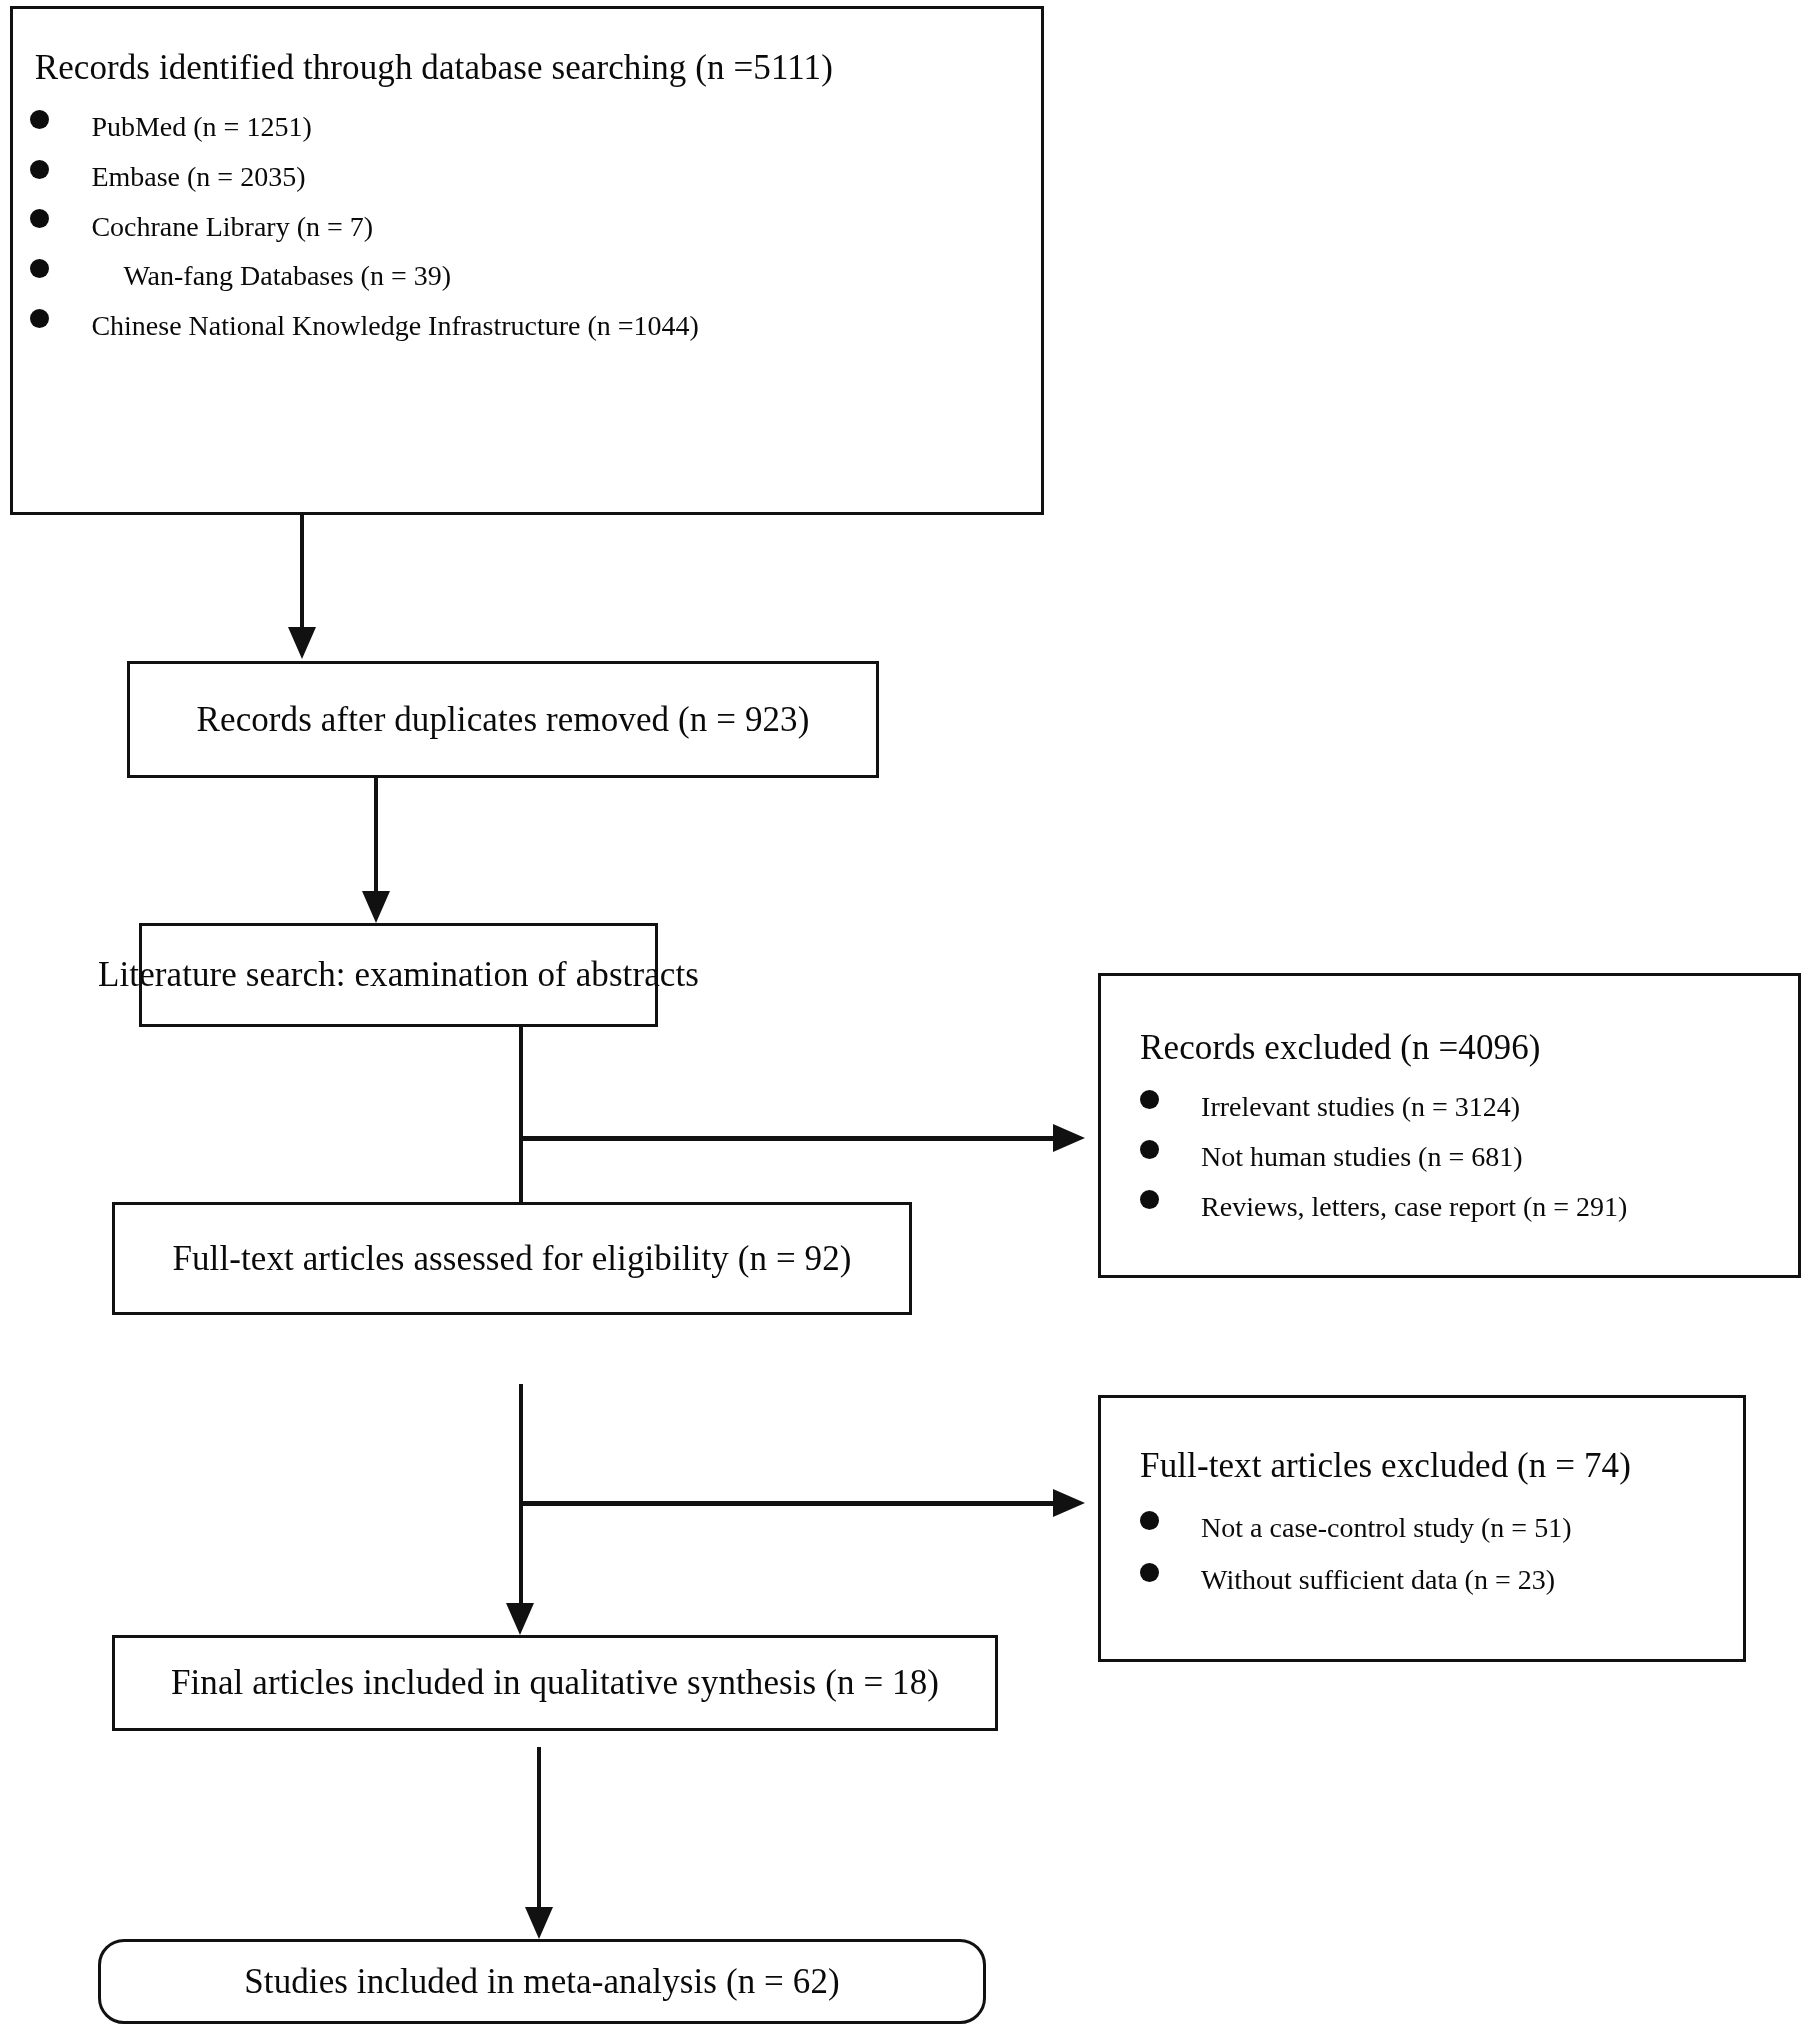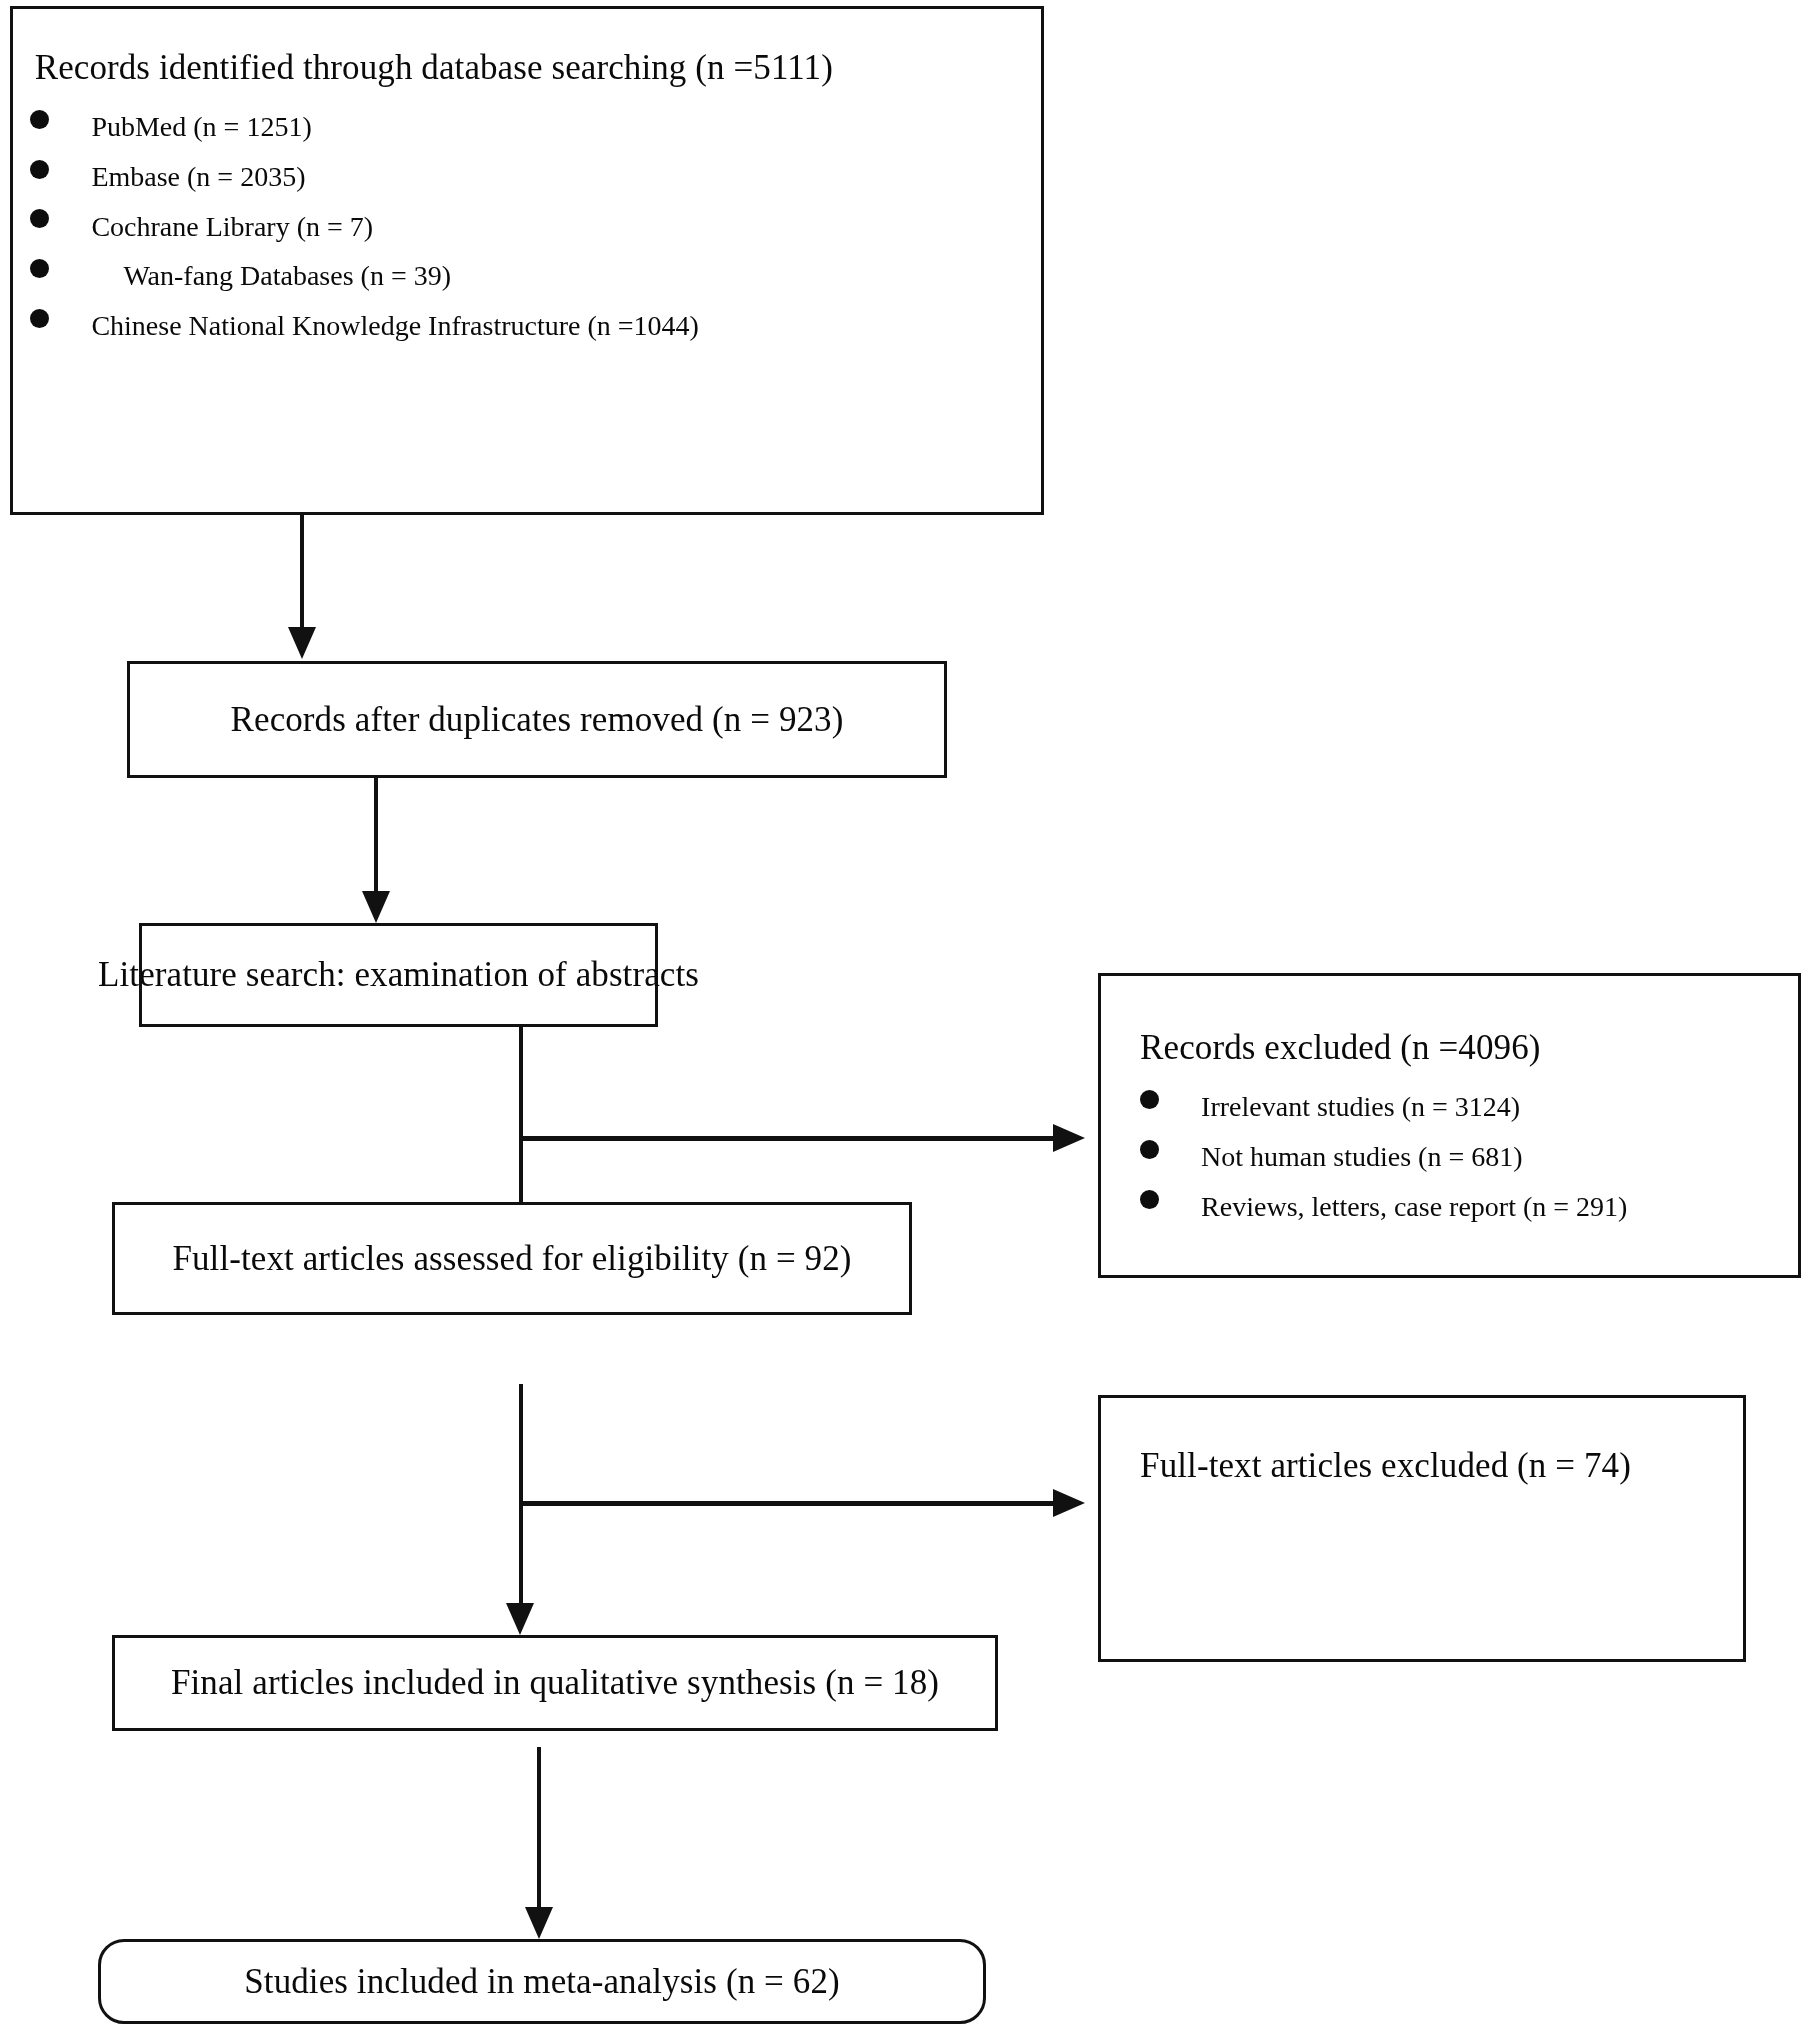--- a/index.html
+++ b/index.html
@@ -125,21 +125,21 @@
           <span class="bullet-dot"></span>
           <span class="bullet-label" style="margin-left:42px;">Chinese National Knowledge Infrastructure (n =1044)</span>
         </li>
       </ul>
     </div>
   </div>
 
   <div class="vline" style="left:300px; top:515px; height:113px;"></div>
   <div class="arrow-down" style="left:288px; top:627px;"></div>
 
-  <div class="box box-center" style="left:127px; top:661px; width:820px; height:117px;">
+  <div class="box box-center" style="left:127px; top:661px; width:752px; height:117px;">
     <div class="box-inner">
       <div class="headline">Records after duplicates removed (n = 923)</div>
     </div>
   </div>
 
   <div class="vline" style="left:374px; top:778px; height:114px;"></div>
   <div class="arrow-down" style="left:362px; top:891px;"></div>
 
   <div class="box box-center" style="left:139px; top:923px; width:519px; height:104px;">
     <div class="box-inner">
@@ -181,20 +181,30 @@
 
   <div class="vline" style="left:519px; top:1384px; height:221px;"></div>
   <div class="arrow-down" style="left:506px; top:1603px;"></div>
 
   <div class="hline" style="left:519px; top:1501px; width:535px;"></div>
   <div class="arrow-right" style="left:1053px; top:1489px;"></div>
 
   <div class="box" style="left:1098px; top:1395px; width:648px; height:267px;">
     <div class="box-inner" style="padding:13px 14.5px; justify-content:flex-start;">
       <div class="headline pad-l" style="margin:35px 0 27.5px 0;">Full-text articles excluded (n = 74)</div>
+      <ul class="bullets">
+        <li class="bullet-row" style="margin:0 0 22px 24.6px;">
+          <span class="bullet-dot"></span>
+          <span class="bullet-label" style="margin-left:42px;">Not a case-control study (n = 51)</span>
+        </li>
+        <li class="bullet-row" style="margin:0 0 0 24.6px;">
+          <span class="bullet-dot"></span>
+          <span class="bullet-label" style="margin-left:42px;">Without sufficient data (n = 23)</span>
+        </li>
+      </ul>
     </div>
   </div>
 
   <div class="box box-center" style="left:112px; top:1635px; width:886px; height:96px;">
     <div class="box-inner">
       <div class="headline">Final articles included in qualitative synthesis (n = 18)</div>
     </div>
   </div>
 
   <div class="vline" style="left:537px; top:1747px; height:161px;"></div>

